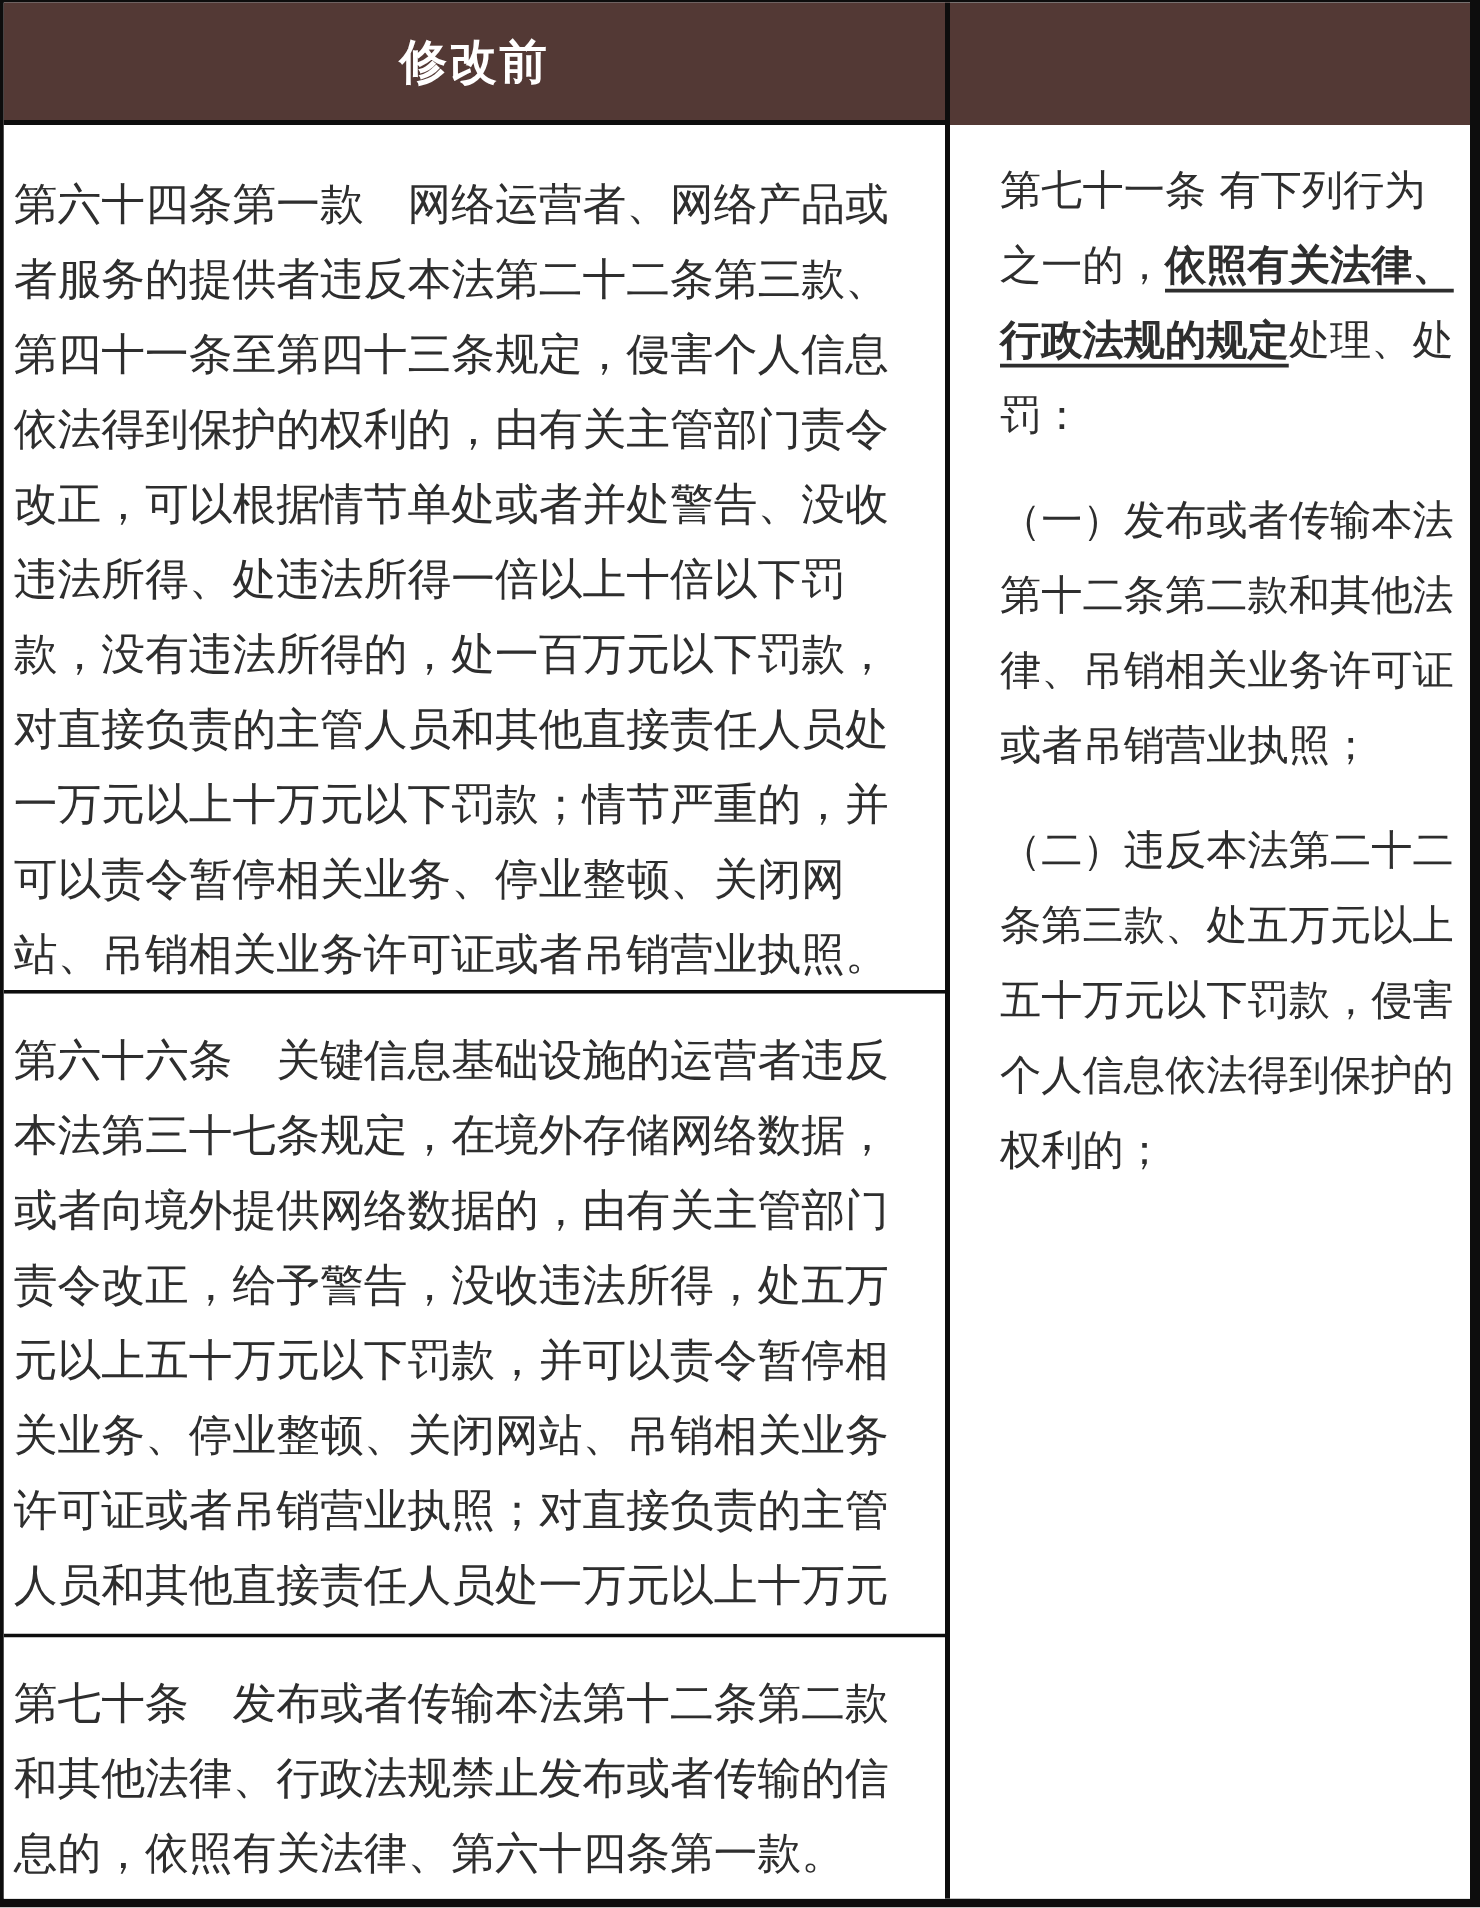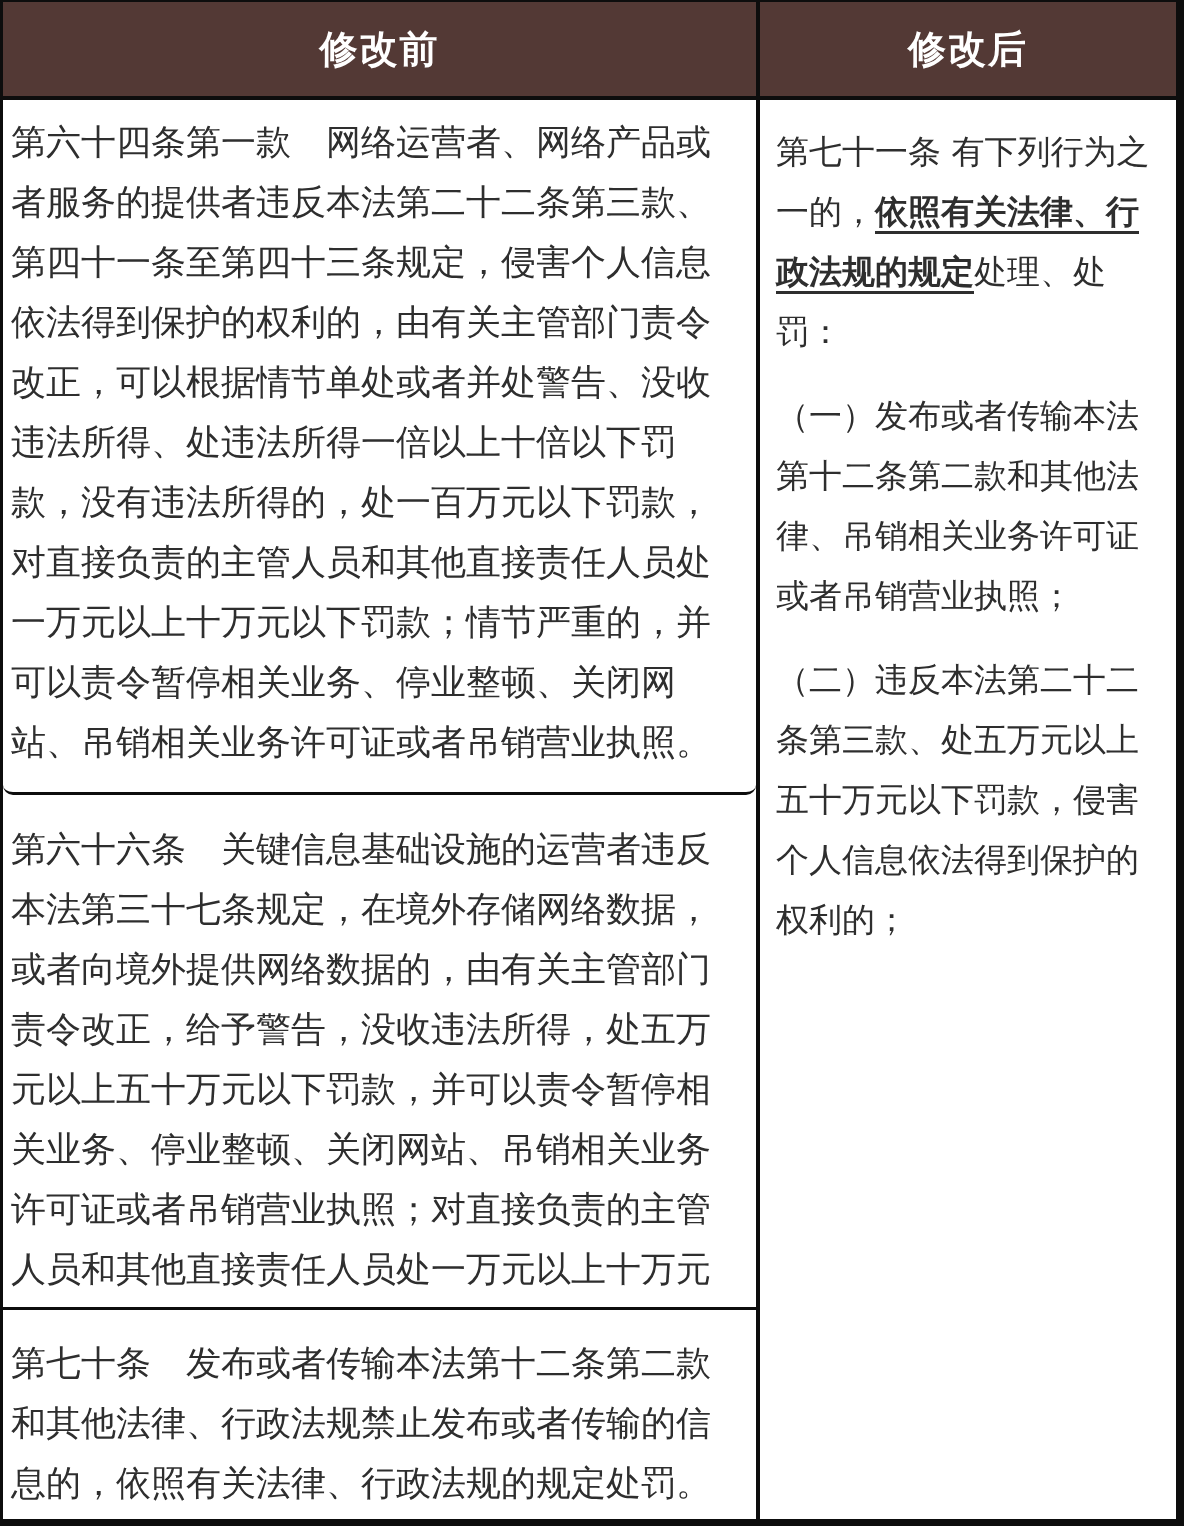--- a/index.html
+++ b/index.html
@@ -58,36 +58,36 @@
   .col-left{
     width:757px;
     border-right:4px solid var(--border);
     display:flex;
     flex-direction:column;
   }
   .col-right{
     flex:1;
     display:flex;
     flex-direction:column;
+    padding-left:24px;
   }
   .cell{
     background:var(--cell-bg);
     color:var(--text);
     font-size:35px;
     line-height:60px;
     text-align:justify;
     text-justify:inter-ideograph;
     overflow:hidden;
   }
   .cell p{text-align:left;}
   .cell-a{
     flex:0 0 695px;
     border-bottom:3px solid var(--border);
-    padding:12px 12px 0 8px;
-    border-radius:10px;
+    padding:34px 12px 0 8px;
   }
   .cell-b{
     flex:0 0 515px;
     border-bottom:3px solid var(--border);
     padding:24px 12px 0 8px;
   }
   .cell-c{
     flex:1;
     padding:23px 12px 0 8px;
   }
@@ -104,34 +104,33 @@
     text-underline-offset:8px;
   }
 </style>
 </head>
 <body>
 
 <div class="cmp-table">
 
   <div class="header-row">
     <div class="th th-left">修改前</div>
-    <div class="th th-right">修改后</div>
   </div>
 
   <div class="body-row">
 
     <div class="col-left">
       <div class="cell cell-a">
         <p>第六十四条第一款　网络运营者、网络产品或者服务的提供者违反本法第二十二条第三款、第四十一条至第四十三条规定，侵害个人信息依法得到保护的权利的，由有关主管部门责令改正，可以根据情节单处或者并处警告、没收违法所得、处违法所得一倍以上十倍以下罚款，没有违法所得的，处一百万元以下罚款，对直接负责的主管人员和其他直接责任人员处一万元以上十万元以下罚款；情节严重的，并可以责令暂停相关业务、停业整顿、关闭网站、吊销相关业务许可证或者吊销营业执照。</p>
       </div>
       <div class="cell cell-b">
         <p>第六十六条　关键信息基础设施的运营者违反本法第三十七条规定，在境外存储网络数据，或者向境外提供网络数据的，由有关主管部门责令改正，给予警告，没收违法所得，处五万元以上五十万元以下罚款，并可以责令暂停相关业务、停业整顿、关闭网站、吊销相关业务许可证或者吊销营业执照；对直接负责的主管人员和其他直接责任人员处一万元以上十万元以下罚款。</p>
       </div>
       <div class="cell cell-c">
-        <p>第七十条　发布或者传输本法第十二条第二款和其他法律、行政法规禁止发布或者传输的信息的，依照有关法律、行政法规的规定处罚。</p>
+        <p>第七十条　发布或者传输本法第十二条第二款和其他法律、行政法规禁止发布或者传输的信息的，依照有关法律、第六十四条第一款。</p>
       </div>
     </div>
 
     <div class="col-right">
       <div class="cell cell-after">
         <p><span>第七十一条 有下列行为之一的，</span><span class="em-bold-underline">依照有关法律、行政法规的规定</span><span>处理、处罚：</span></p>
         <p>（一）发布或者传输本法第十二条第二款和其他法律、吊销相关业务许可证或者吊销营业执照；</p>
         <p>（二）违反本法第二十二条第三款、处五万元以上五十万元以下罚款，侵害个人信息依法得到保护的权利的；</p>
       </div>
     </div>

